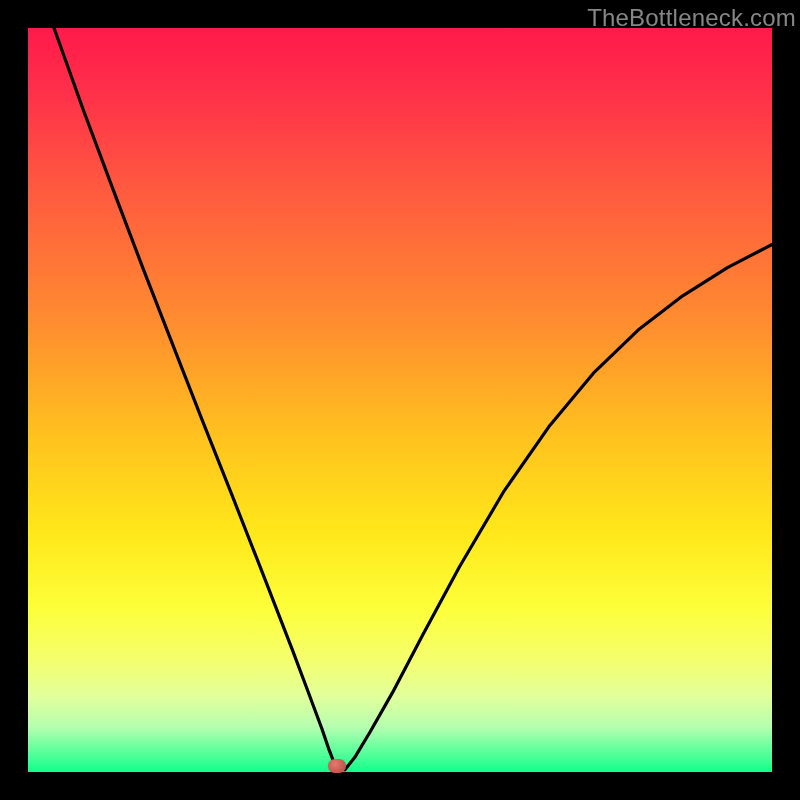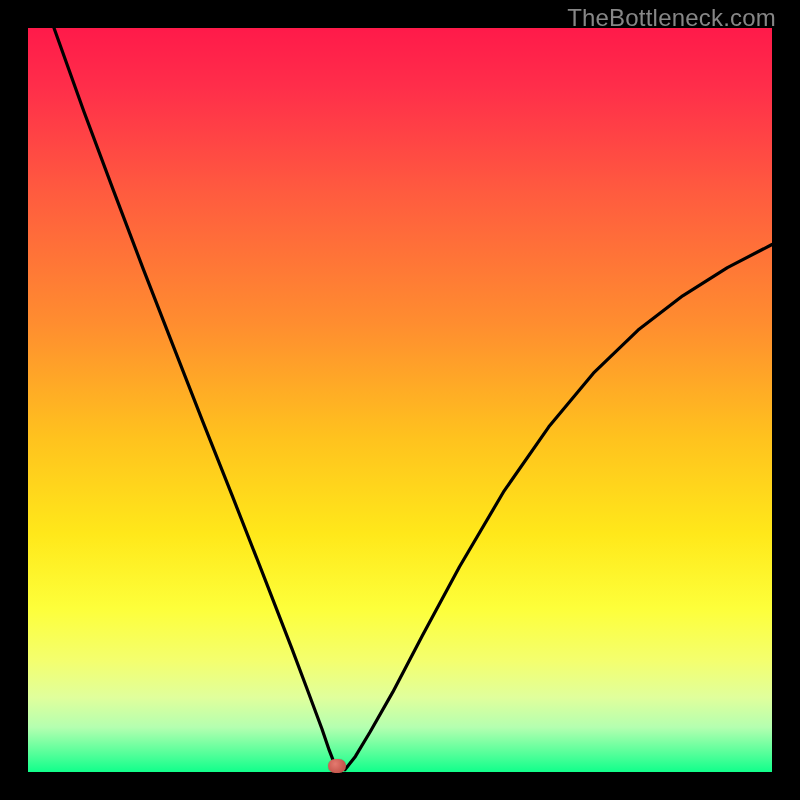--- a/index.html
+++ b/index.html
@@ -13,21 +13,21 @@
   }
   .frame {
     position: relative;
     width: 800px;
     height: 800px;
     background: #000;
   }
   .watermark {
     position: absolute;
     top: 4px;
-    right: 24px;
+    right: 4px;
     color: #868686;
     font-size: 24px;
     font-weight: 500;
     letter-spacing: 0.2px;
     z-index: 10;
   }
   .plot-area {
     position: absolute;
     left: 28px;
     top: 28px;

